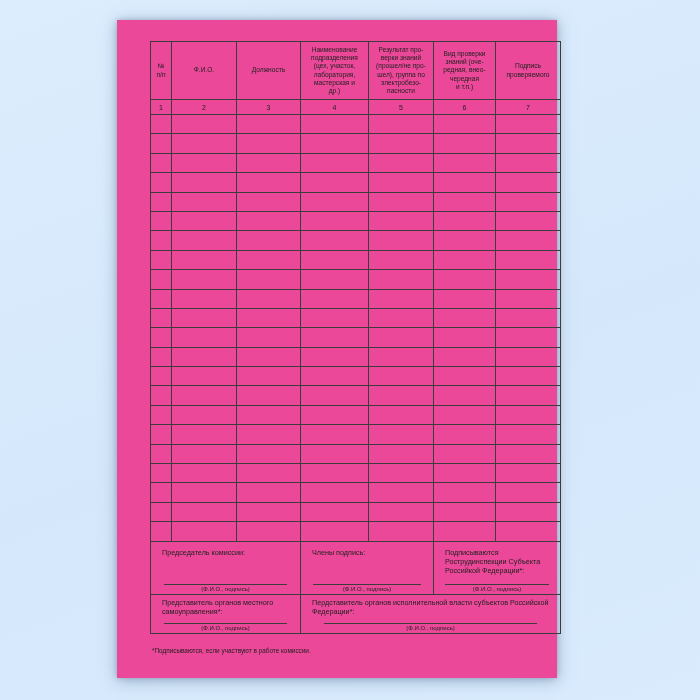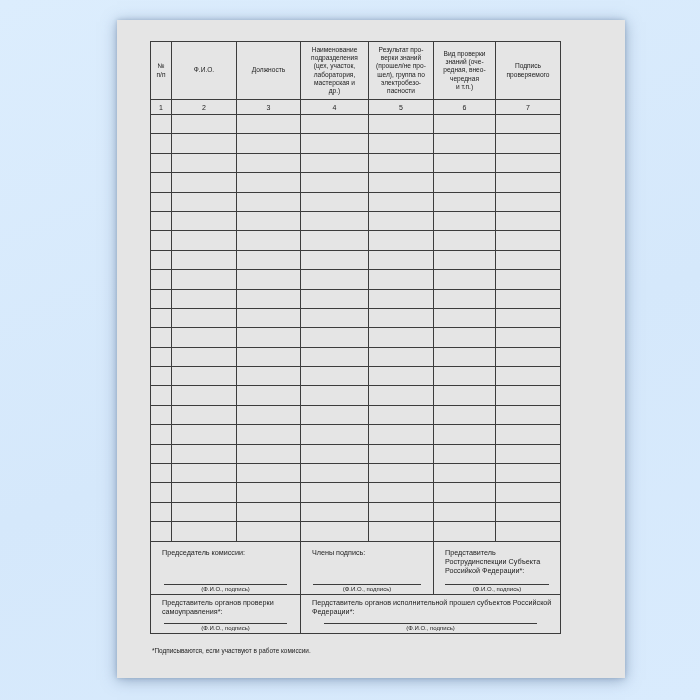--- a/index.html
+++ b/index.html
@@ -7,22 +7,22 @@
     width: 700px; height: 700px;
     background: linear-gradient(160deg, #dcedfd 0%, #d5e8fb 55%, #d9ebfd 100%);
     position: relative;
     font-family: "Liberation Sans", sans-serif;
     color: #222;
     overflow: hidden;
   }
   .page {
     position: absolute;
     left: 117px; top: 20px;
-    width: 508px; height: 658px;
-    background: #e5e5e5;
+    width: 440px; height: 658px;
+    background: #ec4899;
     box-shadow: 0 2px 14px rgba(90, 115, 150, 0.55), 0 0 4px rgba(90,115,150,0.35);
   }
   table.reg {
     position: absolute;
     left: 33px; top: 21px;
     border-collapse: collapse;
     table-layout: fixed;
     width: 410px;
     border: 1.5px solid #3c3c3c;
   }
@@ -341,37 +341,37 @@
           </div>
         </td>
         <td class="fcell" colspan="2">
           <div class="flabel">Члены подпись:</div>
           <div class="sigbox">
             <div class="sigline"></div>
             <div class="signote">(Ф.И.О., подпись)</div>
           </div>
         </td>
         <td class="fcell" colspan="2">
-          <div class="flabel">Представитель Рострудинспекции Субъекта Российкой Федерации*:</div>
+          <div class="flabel">Подписываются Рострудинспекции Субъекта Российкой Федерации*:</div>
           <div class="sigbox">
             <div class="sigline"></div>
             <div class="signote">(Ф.И.О., подпись)</div>
           </div>
         </td>
       </tr>
       <tr>
         <td class="fcell fcell2" colspan="3">
-          <div class="flabel">Представитель органов проверки самоуправления*:</div>
+          <div class="flabel">Представитель органов местного самоуправления*:</div>
           <div class="sigbox">
             <div class="sigline"></div>
             <div class="signote">(Ф.И.О., подпись)</div>
           </div>
         </td>
         <td class="fcell fcell2" colspan="4">
-          <div class="flabel">Пердставитель органов исполнительной прошел субъектов Российской Федерации*:</div>
+          <div class="flabel">Пердставитель органов исполнительной власти субъектов Российской Федерации*:</div>
           <div class="sigbox">
             <div class="sigline"></div>
             <div class="signote">(Ф.И.О., подпись)</div>
           </div>
         </td>
       </tr>
     </tbody>
   </table>
 
   <div class="footnote">*Подписываются, если участвуют в работе комиссии.</div>

